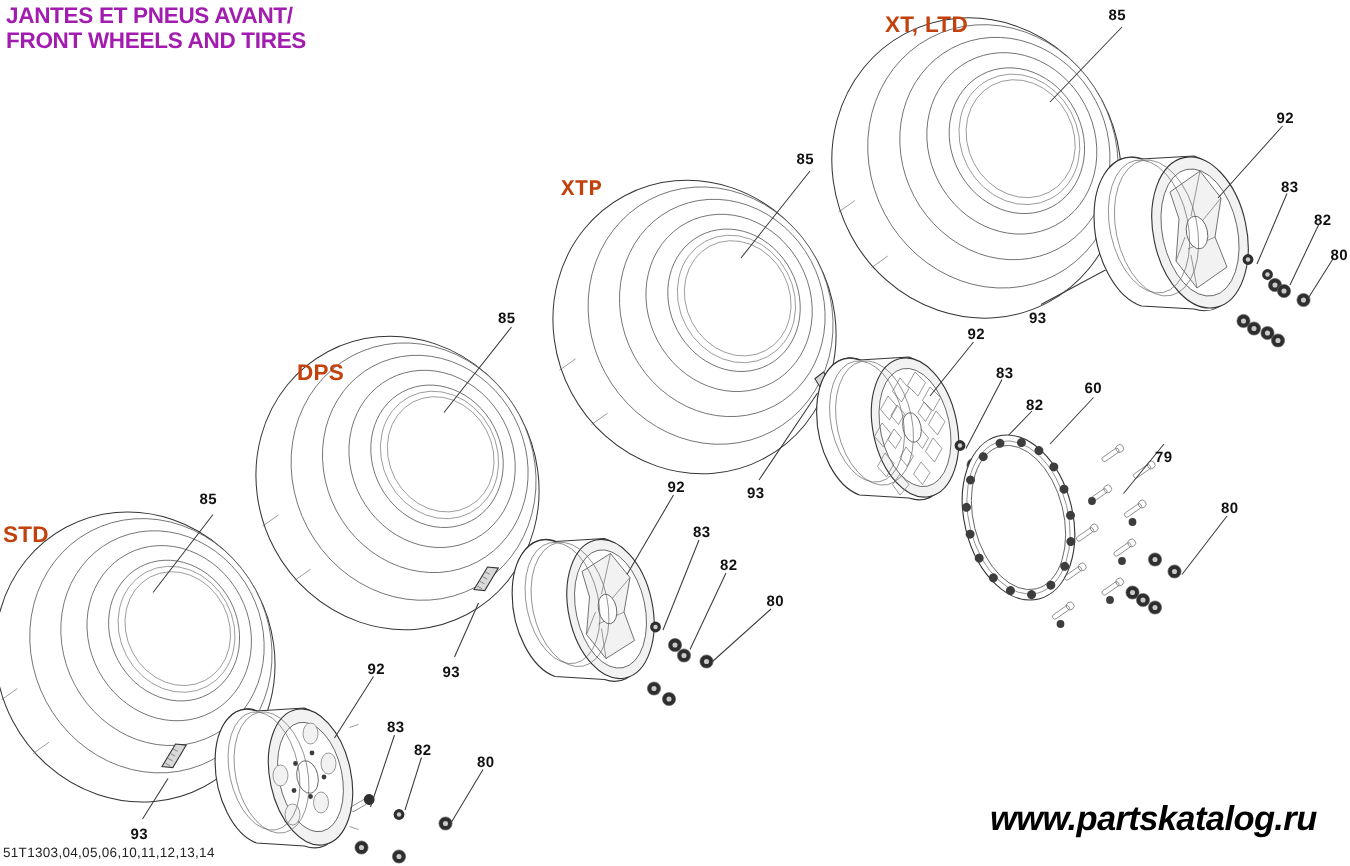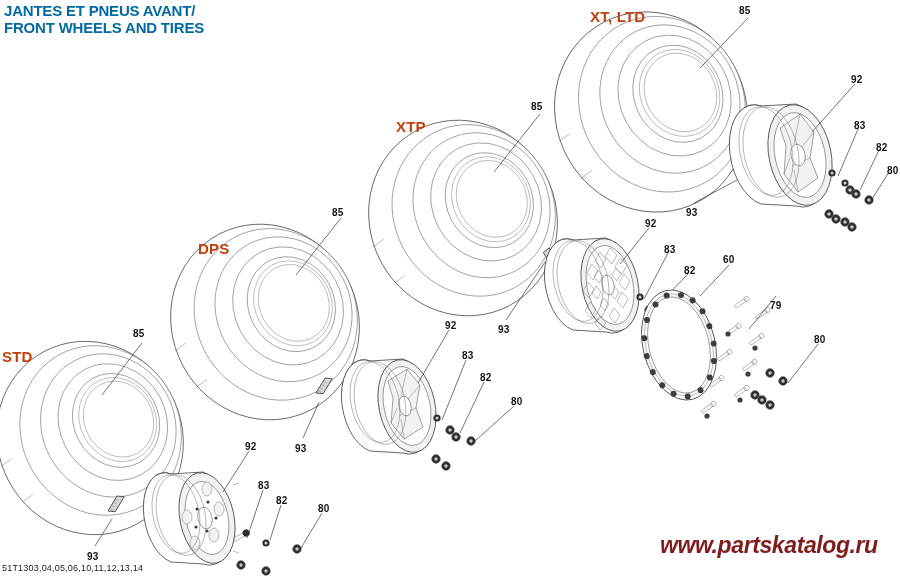--- a/index.html
+++ b/index.html
@@ -15,21 +15,21 @@
     overflow:hidden;
   }
   #svgroot{position:absolute;left:0;top:0;width:900px;height:577px;}
 
   .title-block{
     position:absolute;left:4px;top:2px;
     line-height:17px;
     font-size:15px;
     font-weight:bold;
     letter-spacing:-0.2px;
-    color:#0369a1;
+    color:#a21caf;
     white-space:pre;
   }
   .variant-label{
     position:absolute;
     font-size:15px;
     font-weight:bold;
     color:#c2410c;
     letter-spacing:0.2px;
     white-space:nowrap;
   }
@@ -47,21 +47,21 @@
     font-size:9px;color:#222;
     letter-spacing:0.2px;
     white-space:nowrap;
   }
   .watermark{
     position:absolute;
     left:660px;top:532px;
     font-size:23px;
     font-weight:bold;
     font-style:italic;
-    color:#7f1d1d;
+    color:#000000;
     letter-spacing:-0.4px;
     white-space:nowrap;
   }
   .lead{stroke:#3a3a3a;stroke-width:0.7;fill:none;}
   .ln{stroke:#353535;stroke-width:0.75;fill:none;}
   .ln-thin{stroke:#555;stroke-width:0.55;fill:none;}
   .ln-fine{stroke:#6a6a6a;stroke-width:0.45;fill:none;}
   .fill-w{fill:#ffffff;}
   .fill-lt{fill:#f2f2f2;}
   .fill-md{fill:#d9d9d9;}
@@ -424,21 +424,21 @@
           </g>
       </g>
     </g>
   </svg>
 
   <div class="title-block">JANTES ET PNEUS AVANT/
 FRONT WHEELS AND TIRES</div>
 
   <div class="variant-label" style="left:2px;top:348px;">STD</div>
   <div class="variant-label" style="left:198px;top:240px;">DPS</div>
-  <div class="variant-label" style="left:396px;top:118px;">XTP</div>
+  <div class="variant-label" style="left:374px;top:118px;font-family:Liberation Mono, monospace;">XTP</div>
   <div class="variant-label" style="left:590px;top:8px;">XT, LTD</div>
 
   <div class="callout" style="left:133px;top:328px;">85</div>
   <div class="callout" style="left:87px;top:551px;">93</div>
   <div class="callout" style="left:245px;top:441px;">92</div>
   <div class="callout" style="left:258px;top:480px;">83</div>
   <div class="callout" style="left:276px;top:495px;">82</div>
   <div class="callout" style="left:318px;top:503px;">80</div>
 
   <div class="callout" style="left:332px;top:207px;">85</div>

